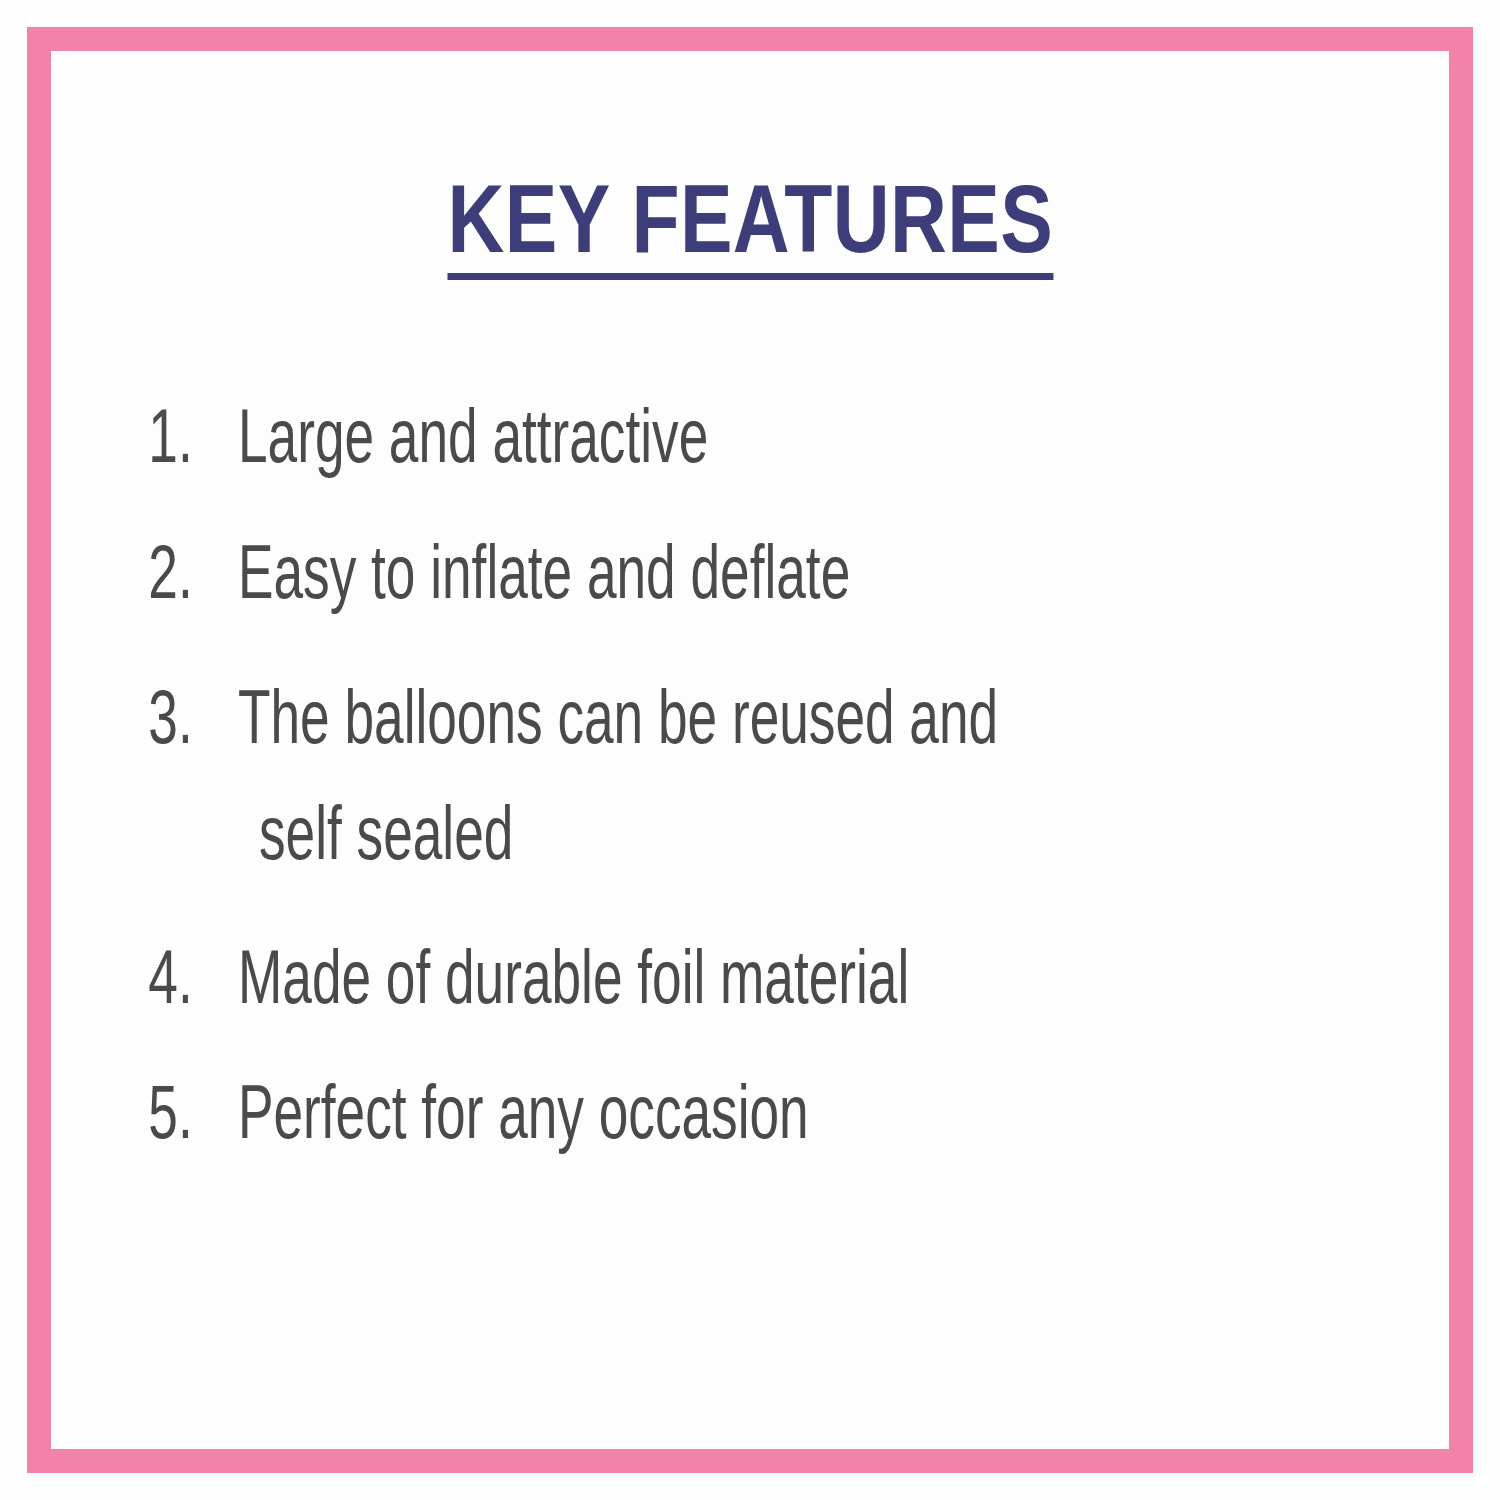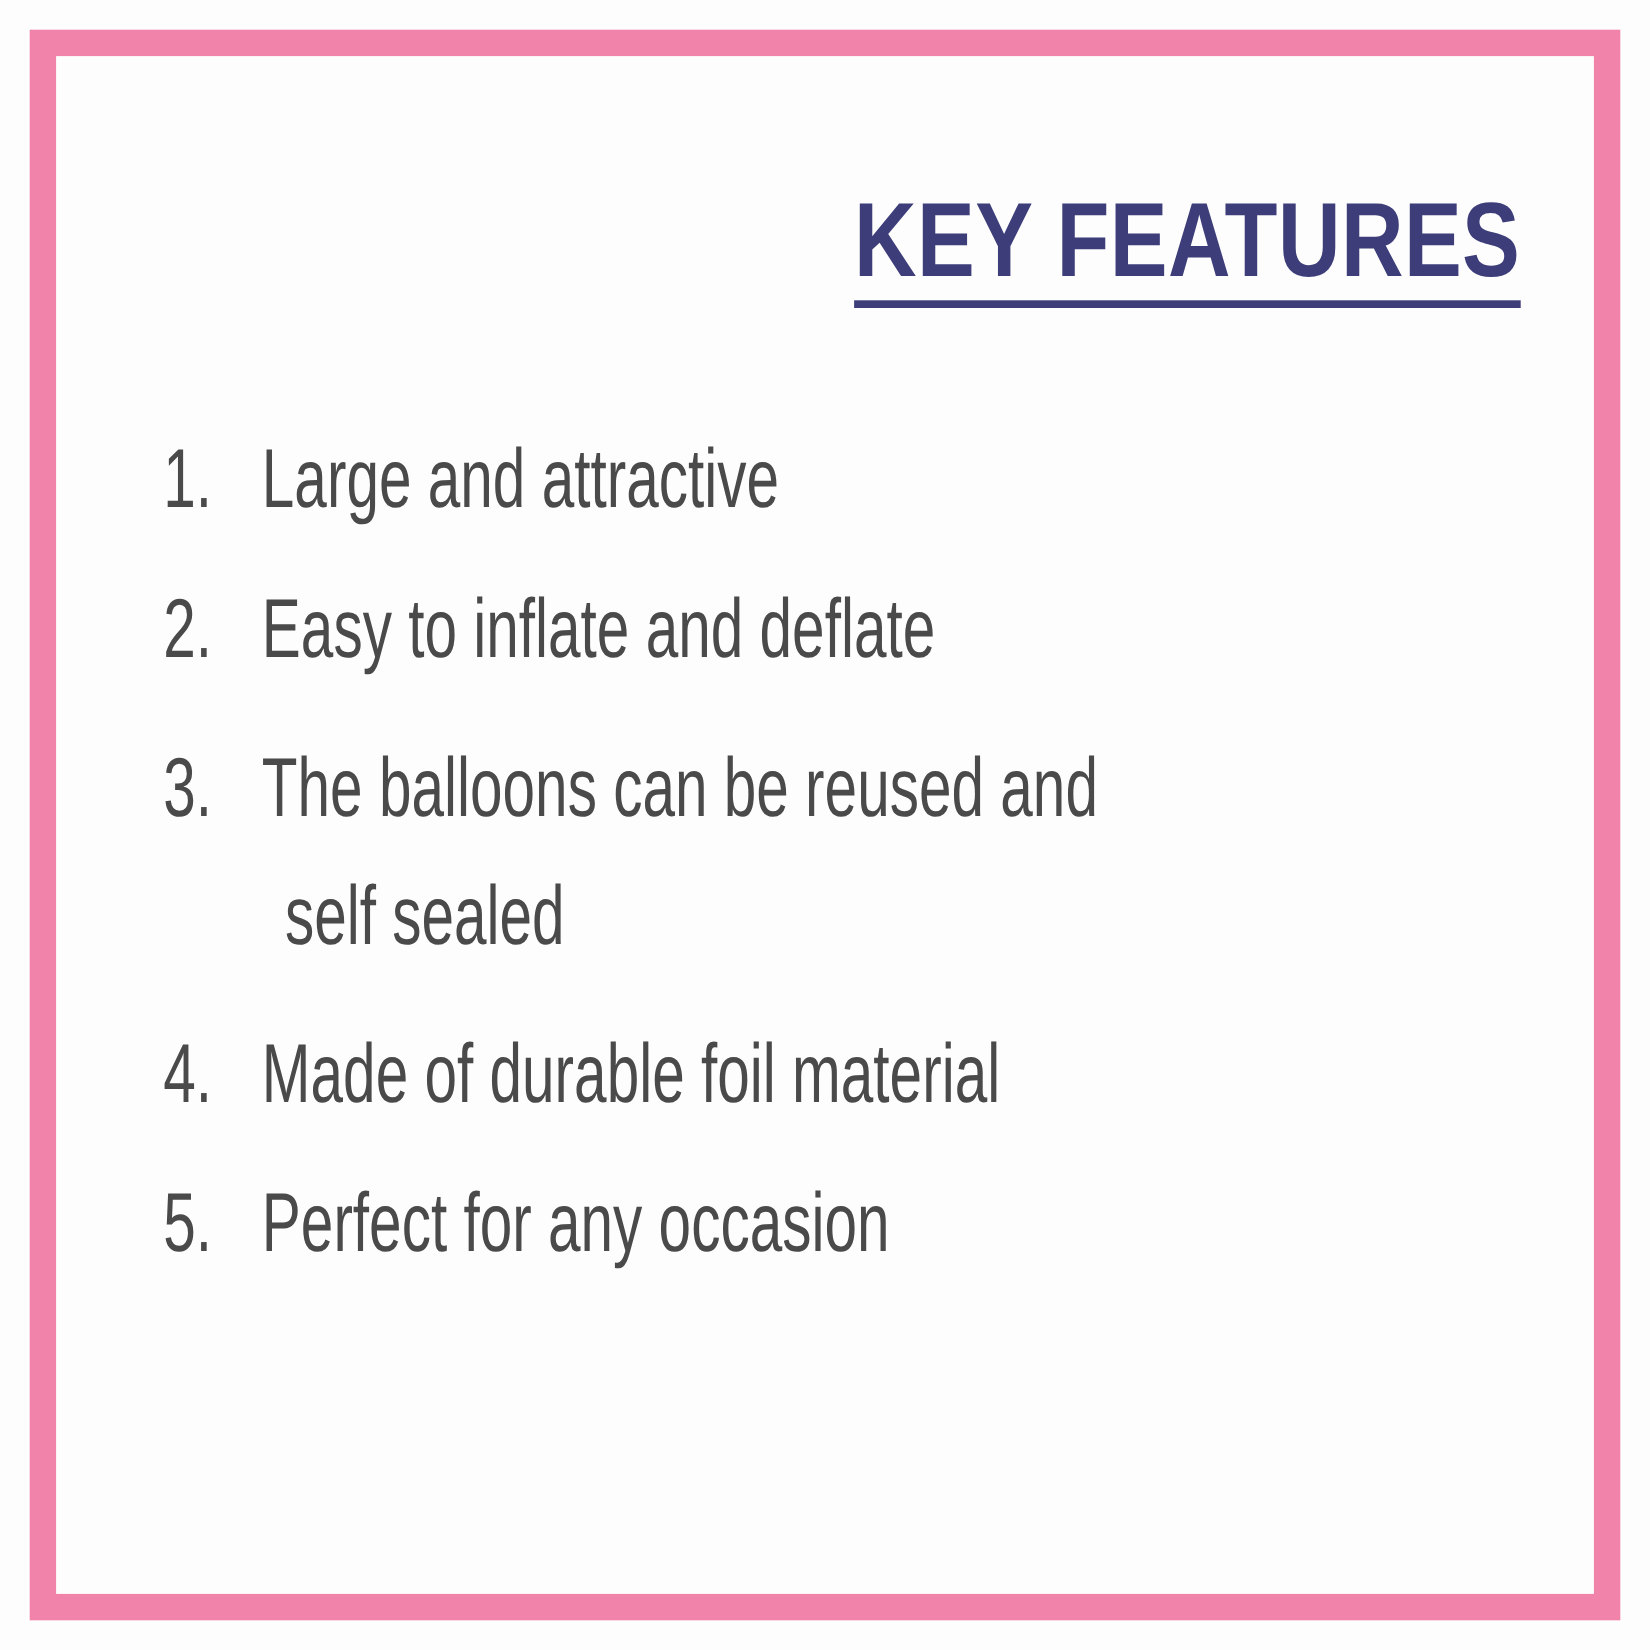--- a/index.html
+++ b/index.html
@@ -38,21 +38,21 @@
     width: 1398px;
     height: 1398px;
   }
 
   
   #title-block {
     position: absolute;
     left: 0;
     top: 120px;
     width: 1398px;
-    text-align: right;
+    text-align: center;
   }
 
   #title-text {
     display: inline-block;
     font-family: "Liberation Sans", "DejaVu Sans", sans-serif;
     font-weight: 700;
     font-size: 96px;
     line-height: 1.0;
     letter-spacing: 0.5px;
     color: #3d3d7a;

